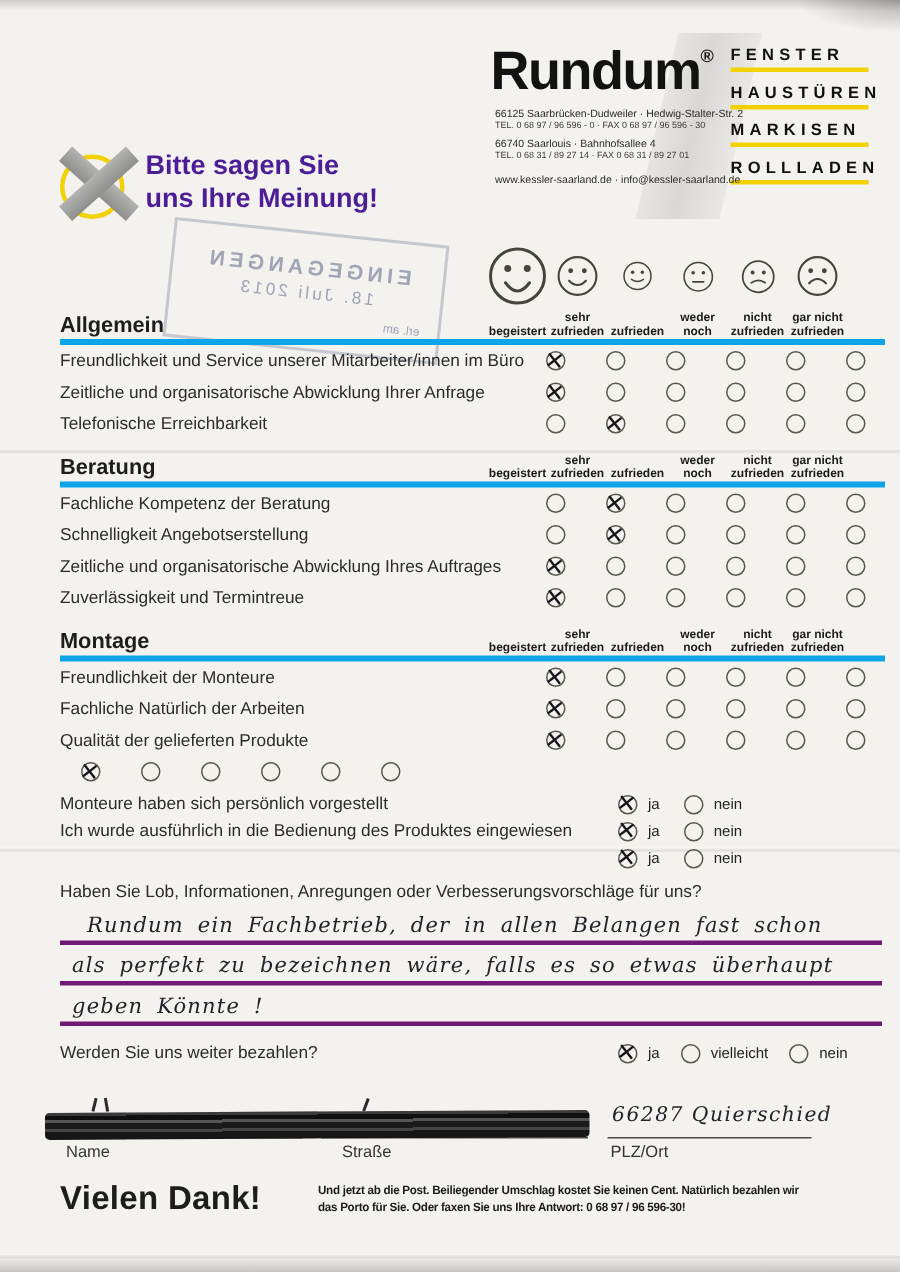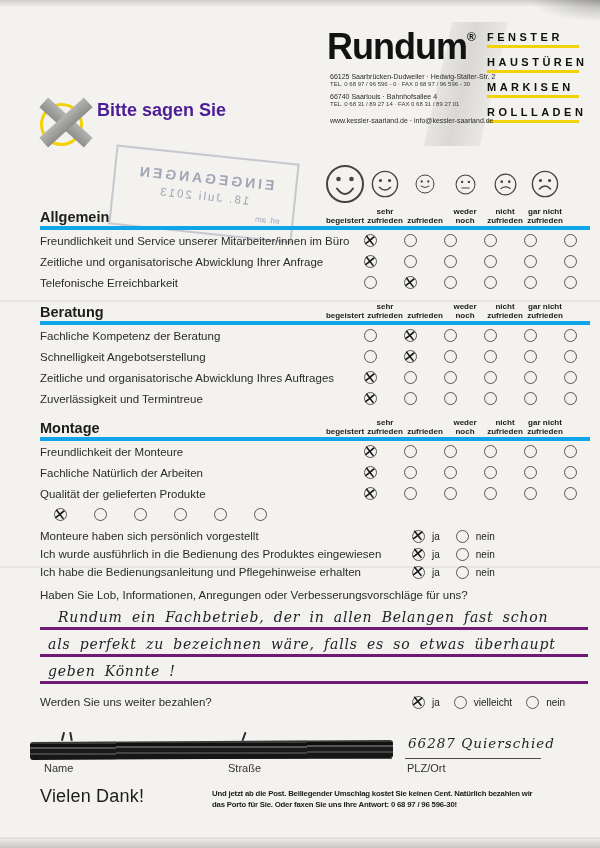--- a/index.html
+++ b/index.html
@@ -81,21 +81,21 @@
   .line-name{left:38px;width:164px;} .line-street{left:214px;width:178px;} .line-plz{left:405px;width:136px;}
   .sig-label{position:absolute;top:36px;font-size:11px;color:#333;}
   .lab-name{left:44px;} .lab-street{left:228px;} .lab-plz{left:407px;}
   .blackout{position:absolute;left:30px;top:15px;width:363px;height:18px;border-radius:3px;transform:rotate(-.3deg);
         background:repeating-linear-gradient(180deg,#3a3a3a 0 2px,#101010 2px 5px,#555 5px 7px,#1a1a1a 7px 11px,#444 11px 13px,#161616 13px 18px);}
   .remnant{position:absolute;background:#2a2a30;width:2px;height:9px;top:6px;}
   .rm1{left:62px;transform:rotate(14deg);} .rm2{left:70px;transform:rotate(-10deg);} .rm3{left:243px;transform:rotate(20deg);}
   .plz-value{position:absolute;left:408px;top:9px;font-family:"DejaVu Serif",serif;font-style:italic;
         font-size:13.5px;letter-spacing:1px;color:#23232a;white-space:nowrap;}
   
-  .thanks{position:absolute;left:40px;top:786px;font-size:18px;font-weight:normal;letter-spacing:.2px;}
+  .thanks{position:absolute;left:40px;top:786px;font-size:22px;font-weight:bold;letter-spacing:.2px;}
   .note{position:absolute;left:212px;top:788px;width:360px;font-size:8px;font-weight:bold;line-height:11px;
         letter-spacing:-.2px;color:#1b1b1b;transform:scaleX(.97);transform-origin:left;white-space:nowrap;}
 </style>
 </head>
 <body>
 
 <div class="page">
   <div class="top-edge"></div>
   <div class="corner-shade"></div>
   <div class="crease" style="top:299px"></div>
@@ -120,20 +120,21 @@
     <div class="a1">www.kessler-saarland.de · info@kessler-saarland.de</div>
   </div>
 
   <div class="x-logo">
     <span class="x-ring"></span>
     <span class="x-bar x-bar1"></span>
     <span class="x-bar x-bar2"></span>
   </div>
   <div class="intro">
     <div>Bitte sagen Sie</div>
+    <div>uns Ihre Meinung!</div>
   </div>
 
   <div class="stamp">
     <div class="stamp-l1">EINGEGANGEN</div>
     <div class="stamp-l2">18. Juli 2013</div>
     <div class="stamp-l3">erl. am</div>
   </div>
 
   <div class="smiley-row">
       <div class="smiley-cell">
@@ -506,21 +507,20 @@
         <div class="yn-row">
           <span class="yn-label">Ich wurde ausführlich in die Bedienung des Produktes eingewiesen</span>
           <span class="yn-answers">
             <span class="circle checked"></span>
             <span class="opt-label">ja</span>
             <span class="circle" style="margin-left: 16px;"></span>
             <span class="opt-label">nein</span>
           </span>
         </div>
         <div class="yn-row">
-          <span class="yn-label">Ich habe die Bedienungsanleitung und Pflegehinweise erhalten</span>
           <span class="yn-answers">
             <span class="circle checked"></span>
             <span class="opt-label">ja</span>
             <span class="circle" style="margin-left: 16px;"></span>
             <span class="opt-label">nein</span>
           </span>
         </div>
       </div>
 
     <div class="comment">

